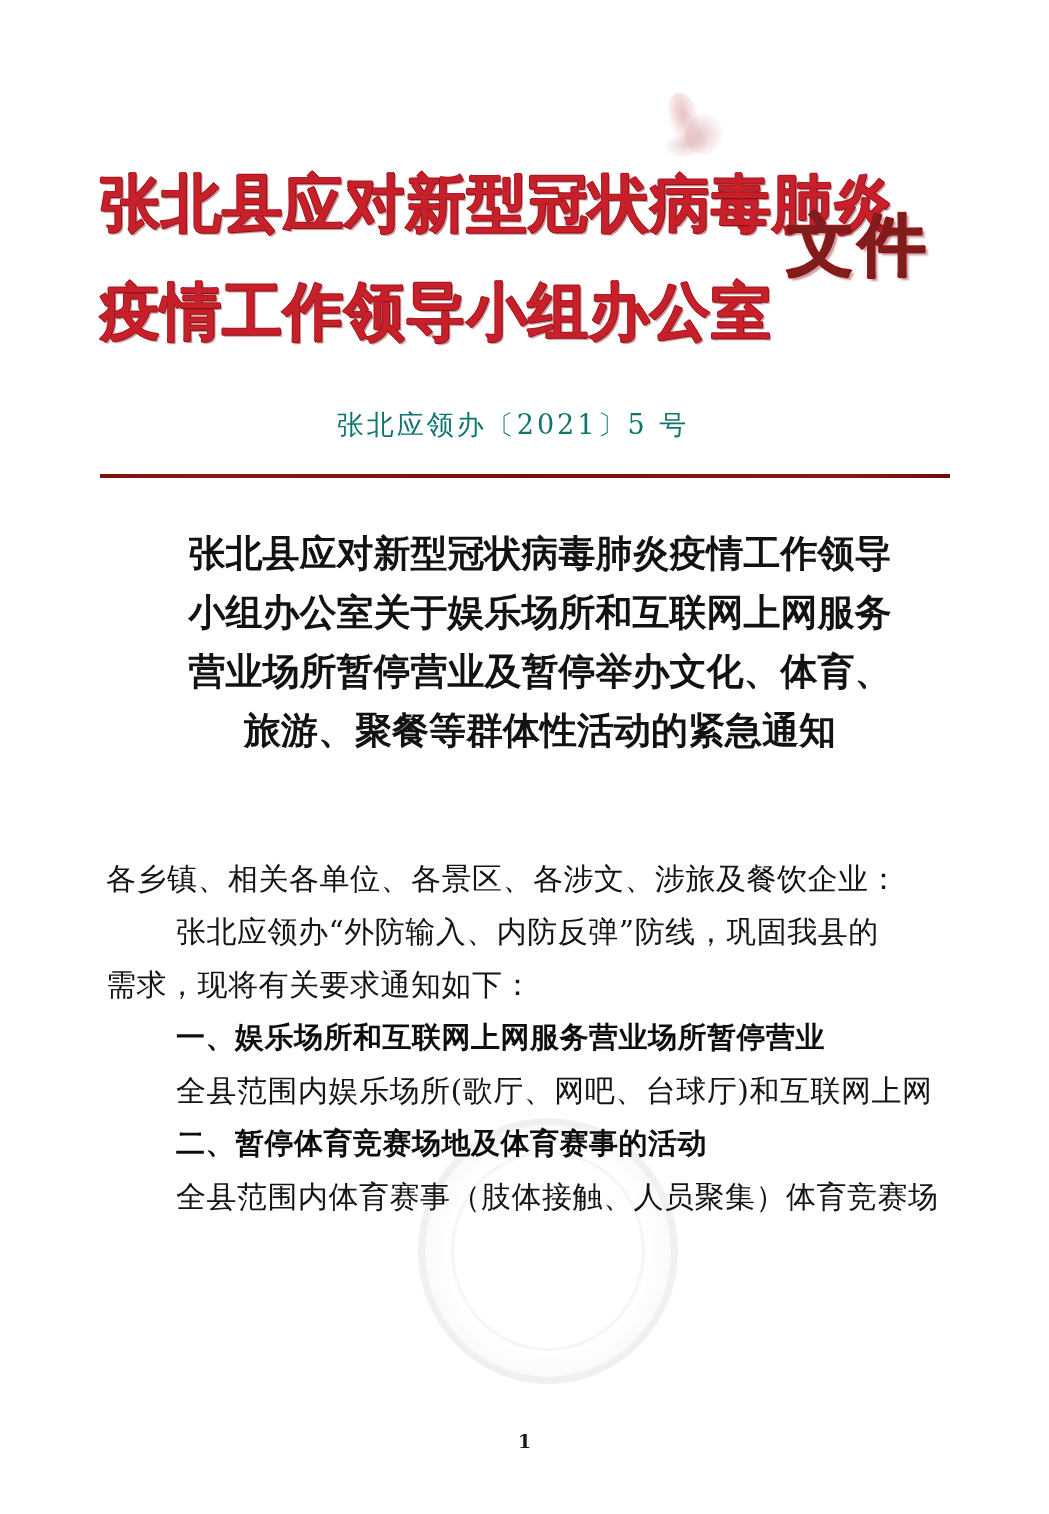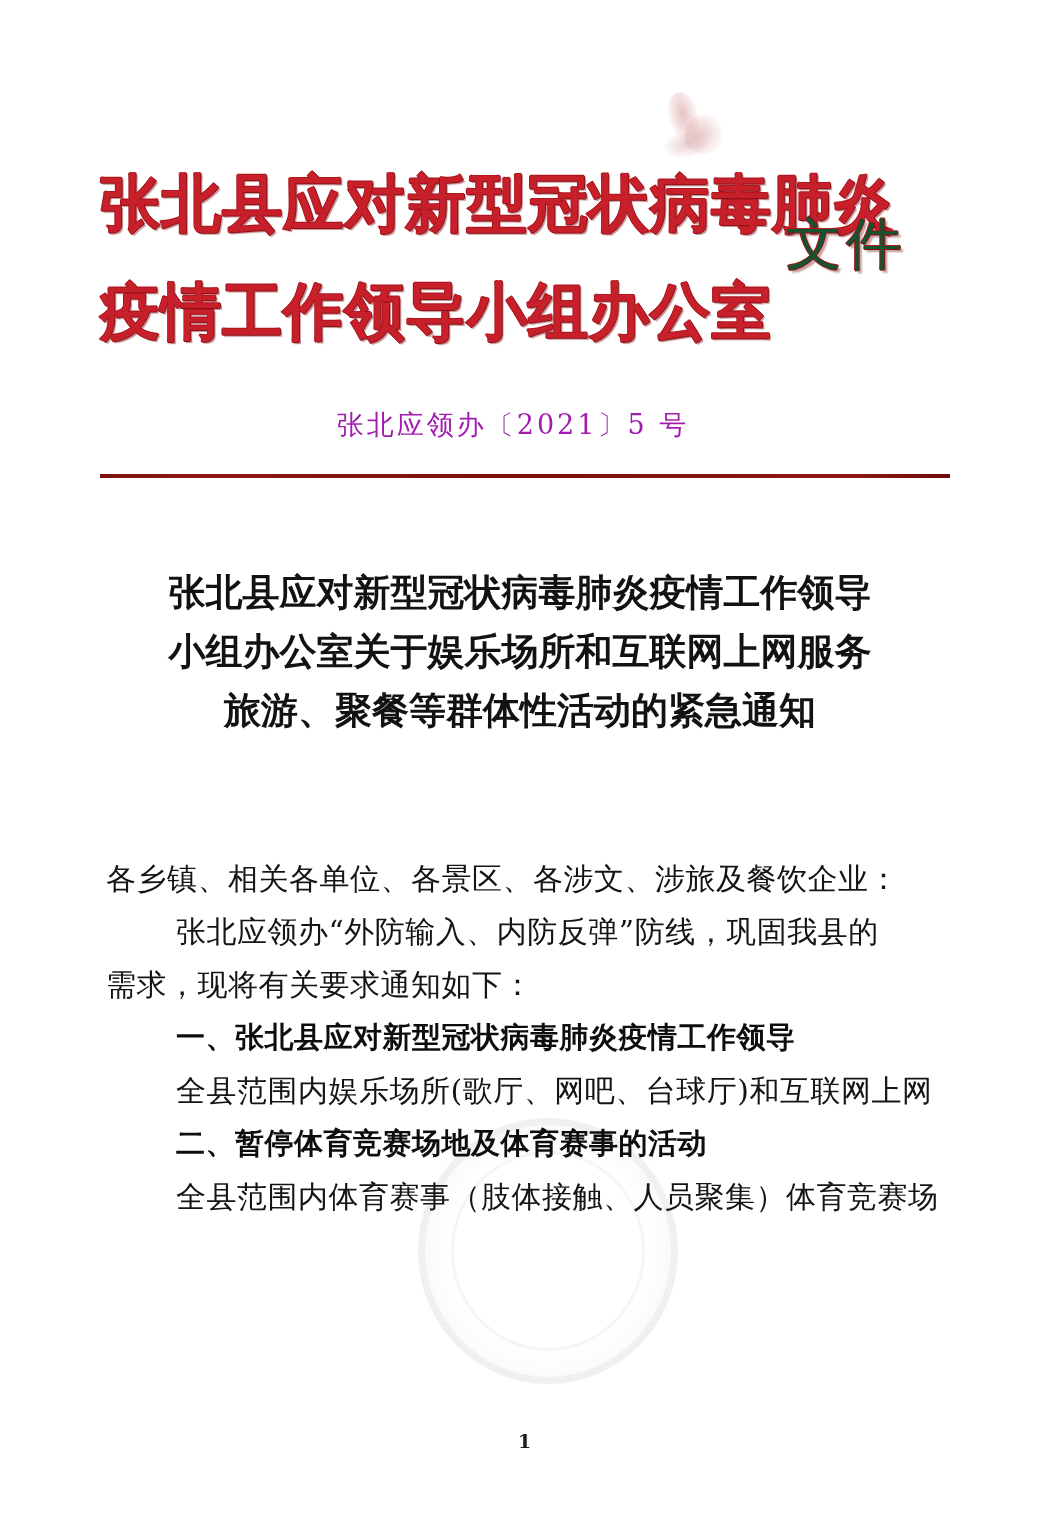--- a/index.html
+++ b/index.html
@@ -103,63 +103,62 @@
        0 -1px 0 #B3191F,
        2px 2px 1px rgba(120,14,18,.45);
     transform: scaleX(.97);
     transform-origin: left center;
   }
   .mast-wenjian {
     position: absolute;
     left: 786px;
     top: 48px;
     font-family: "DejaVu Serif", serif;
-    font-weight: 400;
-    font-size: 56px;
+    font-weight: 700;
+    font-size: 68px;
     line-height: 92px;
     letter-spacing: 4px;
-    color: #14532d;
+    color: #7f1d1d;
     white-space: nowrap;
     text-shadow:
        1px 0 0 #8E1118,
       -1px 0 0 #A8161E,
        0 1px 0 #8E1118,
        0 -1px 0 #B3191F,
        3px 3px 2px rgba(120,14,18,.42);
   }
 
   
   .doc-number {
     position: absolute;
     left: 0;
     top: 407px;
     width: 1026px;
     text-align: center;
     font-family: "DejaVu Serif", serif;
     font-size: 27px;
     letter-spacing: 3px;
-    color: #a21caf;
+    color: #0f766e;
   }
   .red-rule {
     position: absolute;
     left: 100px;
     top: 474px;
     width: 850px;
     height: 4px;
     background: linear-gradient(to right, #7E120F 0%, #8C1712 12%, #7A100D 50%, #8C1712 88%, #6E0D0B 100%);
   }
 
   
   .doc-title {
     position: absolute;
-    left: 90px;
+    left: 110px;
     top: 524px;
     width: 860px;
     text-align: center;
-    margin-top: 39px;
   }
   .doc-title .tline {
     font-family: "DejaVu Serif", serif;
     font-weight: 700;
     font-size: 37px;
     line-height: 59px;
     letter-spacing: 0px;
     color: #121212;
     white-space: nowrap;
   }
@@ -225,31 +224,32 @@
     <div class="mast-wenjian">文件</div>
   </div>
 
   <div class="doc-number">张北应领办〔2021〕5 号</div>
 
   <div class="red-rule"></div>
 
   <div class="doc-title">
     <div class="tline">张北县应对新型冠状病毒肺炎疫情工作领导</div>
     <div class="tline">小组办公室关于娱乐场所和互联网上网服务</div>
+    <div class="tline">营业场所暂停营业及暂停举办文化、体育、</div>
     <div class="tline">旅游、聚餐等群体性活动的紧急通知</div>
   </div>
 
   <div class="body-text">
 
     <div class="p-line">各乡镇、相关各单位、各景区、各涉文、涉旅及餐饮企业：</div>
 
     <div class="p-line indent">张北应领办“外防输入、内防反弹”防线，巩固我县的</div>
     <div class="p-line">需求，现将有关要求通知如下：</div>
 
-    <div class="p-line heading">一、张北县应对新型冠状病毒肺炎疫情工作领导</div>
+    <div class="p-line heading">一、娱乐场所和互联网上网服务营业场所暂停营业</div>
     <div class="p-line indent">全县范围内娱乐场所(歌厅、网吧、台球厅)和互联网上网</div>
 
     <div class="p-line heading">二、暂停体育竞赛场地及体育赛事的活动</div>
     <div class="p-line indent">全县范围内体育赛事（肢体接触、人员聚集）体育竞赛场</div>
 
   </div>
 
   <div class="page-number">1</div>
 
 </div>

